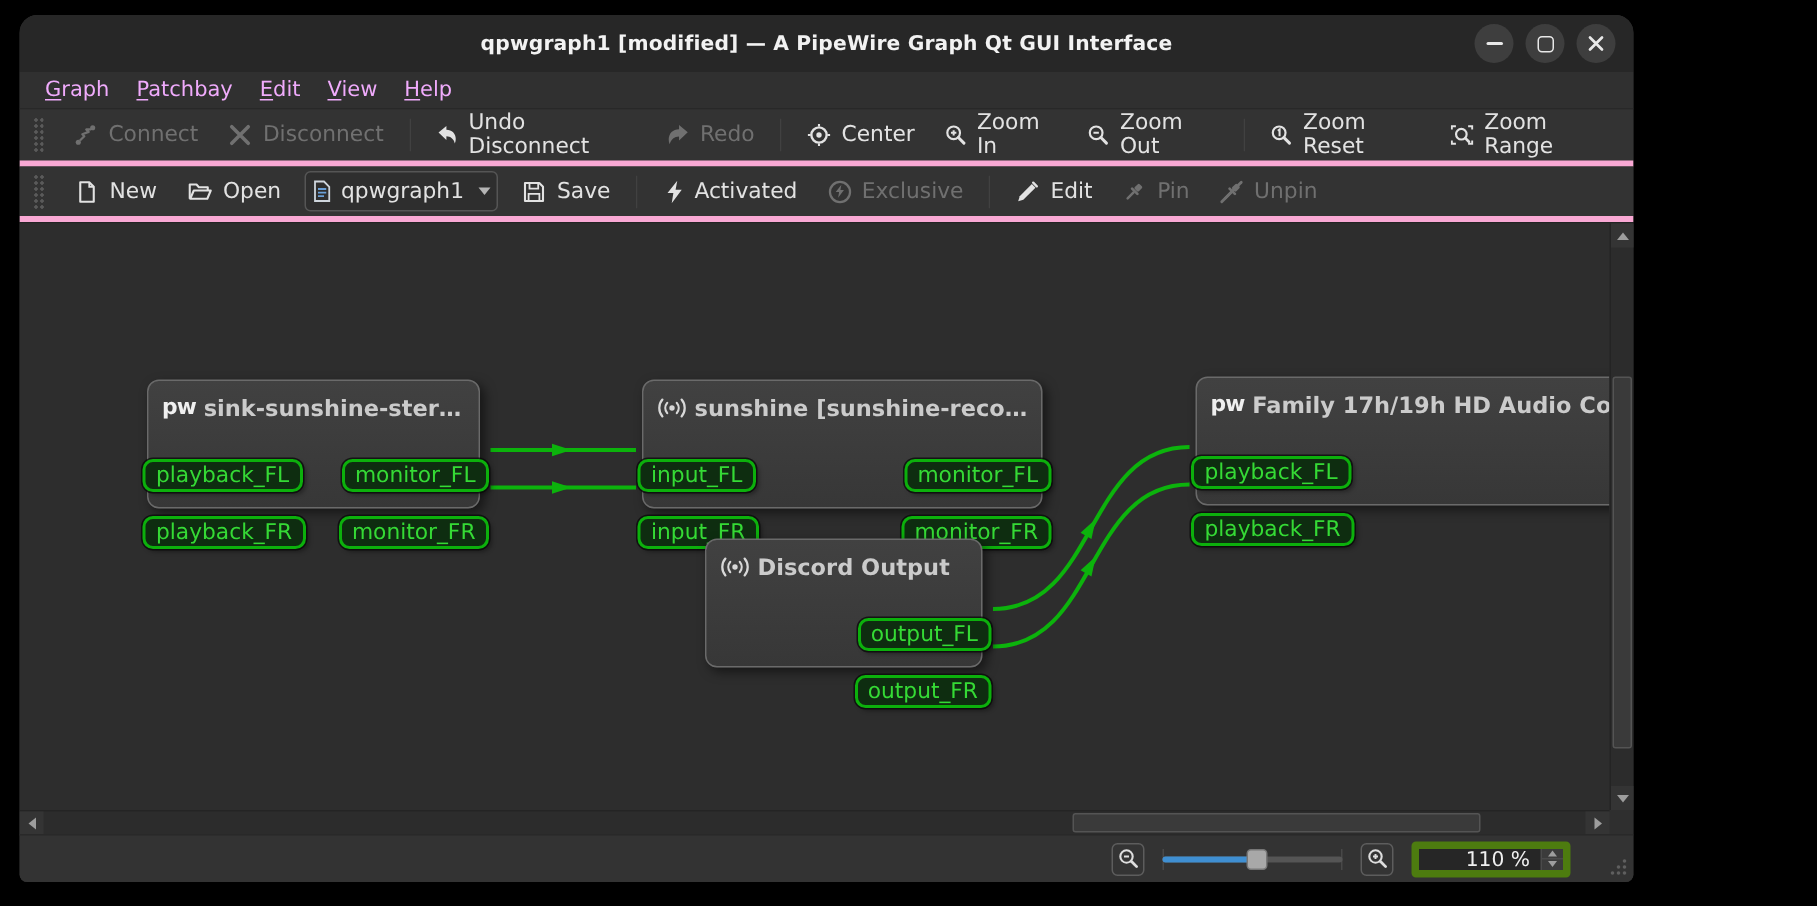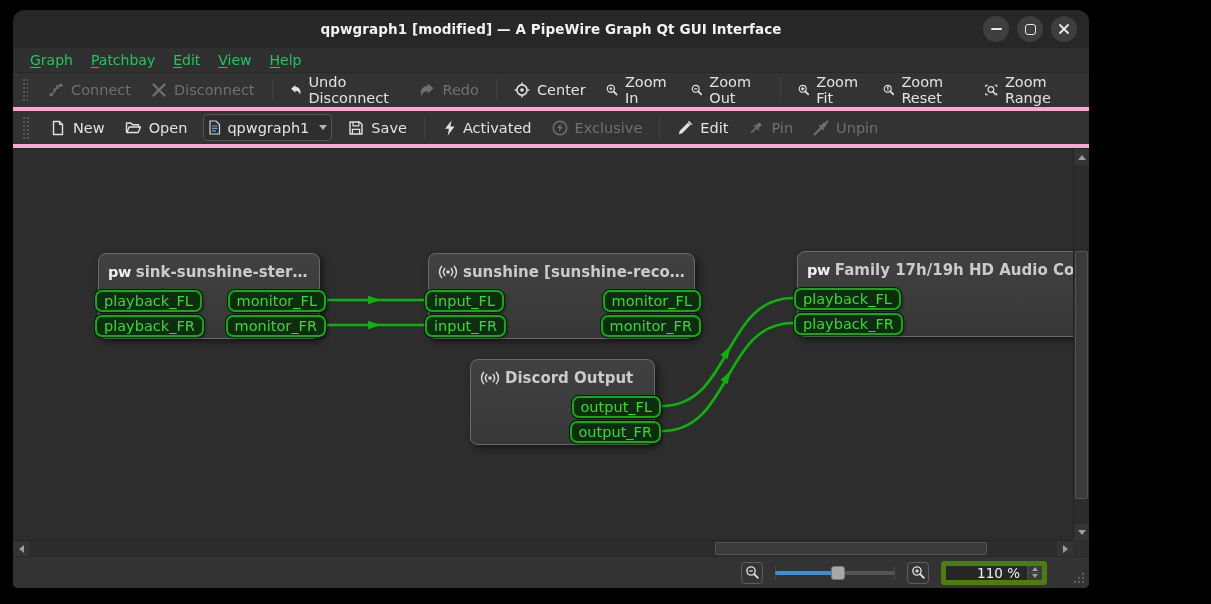--- a/index.html
+++ b/index.html
@@ -21,21 +21,21 @@
   }
   .winbtns { position:absolute; right:12px; top:6px; display:flex; gap:8px; }
   .winbtn {
     width:26px; height:26px; border-radius:50%; background:#3e3e3e;
     display:flex; align-items:center; justify-content:center; cursor:pointer;
   }
   .g-min { width:11px; height:2px; background:#e8e8e8; border-radius:1px; }
   .g-max { width:11px; height:11px; border:1.7px solid #e8e8e8; border-radius:3px; }
   
   .menubar { height:25px; background:#303030; display:flex; align-items:center; padding-left:8px; border-bottom:1px solid #282828; flex:0 0 auto;}
-  .menu-item { color:#22c55e; font-size:14px; padding:2px 9px; cursor:default; }
+  .menu-item { color:#f0abfc; font-size:14px; padding:2px 9px; cursor:default; }
   .menu-item .mn { text-decoration:underline; text-underline-offset:2px; }
   
   .toolbar { height:38px; background:#333; display:flex; align-items:center; padding:0 6px; border-bottom:4px solid #f9a8d4; flex:0 0 auto; }
   .toolbar.tb2 { height:37px; }
   .thandle { width:8px; height:24px; margin:0 10px 0 3px;
     background-image:radial-gradient(circle,#5a5a5a 1px,transparent 1.3px); background-size:4px 4px; }
   .tbtn { display:flex; align-items:center; gap:7px; padding:5px 10px; border-radius:3px; color:#e2e2e2; font-size:14.5px; cursor:pointer; }
   .tbtn.disabled { color:#707070; }
   .tbtn svg { display:block; }
   .tsep { width:1px; height:22px; background:#272727; border-right:1px solid #414141; margin:0 7px; }
@@ -48,21 +48,21 @@
   .wires { position:absolute; left:0; top:0; }
   .wire { stroke:#0cb30c; stroke-width:2.7; fill:none; }
   .warrow { fill:#0cb30c; stroke:none; }
   
   .node { position:absolute; height:86px; background:linear-gradient(#414141,#373737); border:1px solid #6a6a6a; border-radius:8px; box-shadow:3px 3px 7px rgba(0,0,0,.5); }
   .nhead { height:33px; display:flex; align-items:center; gap:5px; padding:3px 9px 0 9px; overflow:hidden; white-space:nowrap; }
   .ntitle { color:#cbcbcb; font-size:15px; font-weight:bold; overflow:hidden; text-overflow:ellipsis; }
   .pwicon { color:#efefef; font-size:14.5px; font-weight:bold; letter-spacing:-.5px; flex:0 0 auto; }
   .nicon svg { display:block; }
   .nports { padding-top:3px; }
-  .prow { display:flex; justify-content:space-between; height:22px; margin:0 -7px 3px -4px; }
+  .prow { display:flex; justify-content:space-between; height:22px; margin:16px -7px 3px -4px; }
   .port {
     display:inline-flex; align-items:center; height:22px; padding:0 7px;
     background:#0e2d10; border:2px solid #0cb00c; border-radius:7px;
     color:#35da35; font-size:14.5px; line-height:1;
     box-shadow:0 0 0 1px rgba(8,8,8,.75), 2px 2px 3px rgba(0,0,0,.35);
     cursor:crosshair;
   }
   .port.right { margin-left:auto; }
   
   .vscroll { position:relative; background:#2c2c2c; border-left:1px solid #242424; }
@@ -183,28 +183,20 @@
       <svg width="16" height="16" viewBox="0 0 16 16">
         <circle cx="6.4" cy="6.4" r="4.7" stroke="currentColor" stroke-width="1.6" fill="none"></circle>
         <path d="M9.9 9.9 L14 14" stroke="currentColor" stroke-width="2.2" stroke-linecap="round"></path>
         <path d="M4.4 6.4 H8.4" stroke="currentColor" stroke-width="1.5"></path>
       </svg>
       <span>Zoom Out</span>
     </div>
 
     <div class="tsep"></div>
 
-    <div class="tbtn">
-      <svg width="16" height="16" viewBox="0 0 16 16">
-        <circle cx="6.4" cy="6.4" r="4.7" stroke="currentColor" stroke-width="1.6" fill="none"></circle>
-        <path d="M9.9 9.9 L14 14" stroke="currentColor" stroke-width="2.2" stroke-linecap="round"></path>
-        <path d="M6.4 3.9 L8.9 6.4 L6.4 8.9 L3.9 6.4 Z" fill="currentColor"></path>
-      </svg>
-      <span>Zoom Fit</span>
-    </div>
 
     <div class="tbtn">
       <svg width="16" height="16" viewBox="0 0 16 16">
         <circle cx="6.4" cy="6.4" r="4.7" stroke="currentColor" stroke-width="1.6" fill="none"></circle>
         <path d="M9.9 9.9 L14 14" stroke="currentColor" stroke-width="2.2" stroke-linecap="round"></path>
         <path d="M5.4 4.9 L6.7 3.9 L6.7 9" stroke="currentColor" stroke-width="1.5" fill="none"></path>
       </svg>
       <span>Zoom Reset</span>
     </div>
 

